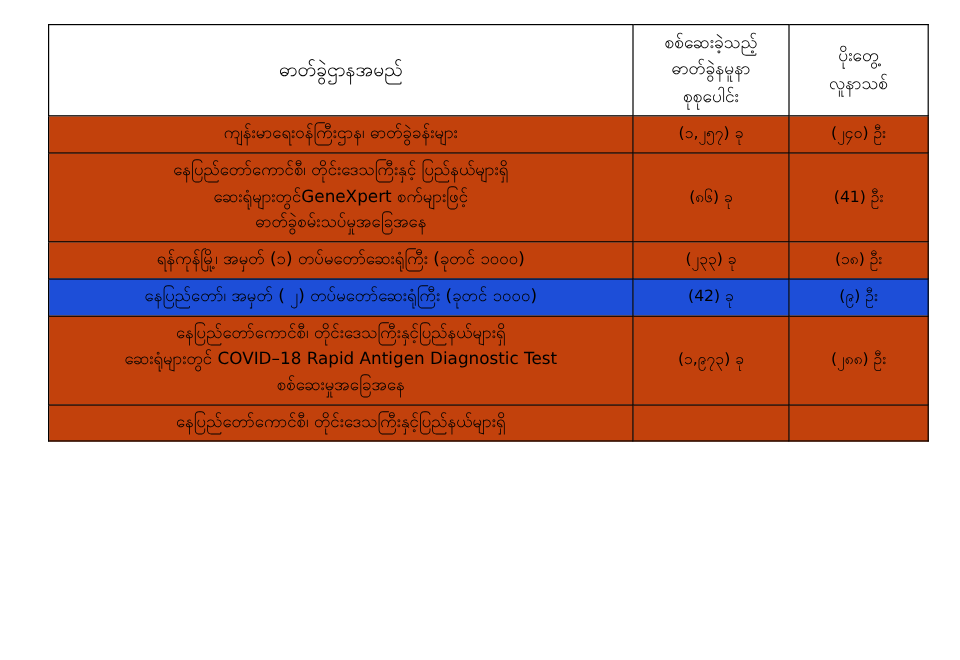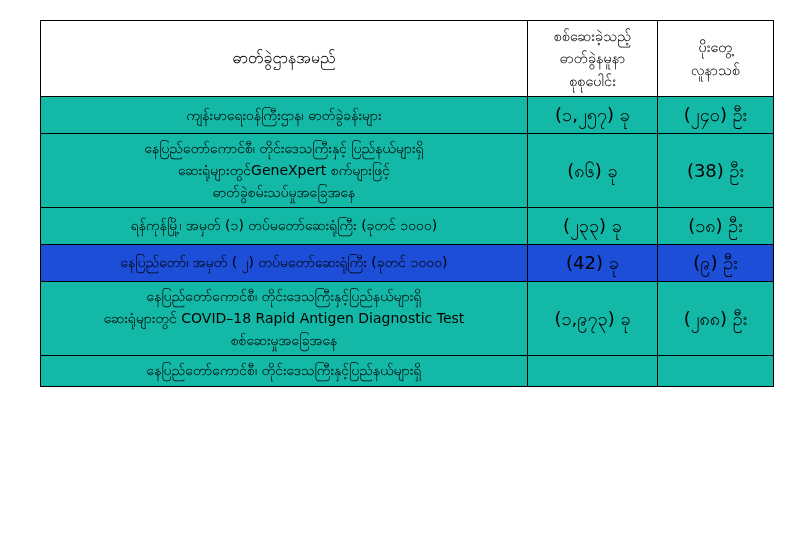--- a/index.html
+++ b/index.html
@@ -54,32 +54,32 @@
   .head-name {
     font-size: 16px;
   }
   .head-sub {
     display: block;
   }
   tbody td {
     font-size: 14px;
   }
   tbody tr.shaded td {
-    background: #14b8a6;
+    background: #c2410c;
   }
   tbody tr.plain td {
     background: #1d4ed8;
   }
   td.name-cell {
     text-align: center;
     padding-left: 10px;
     padding-right: 10px;
   }
   td.num-cell {
-    font-size: 18px;
+    font-size: 13px;
     white-space: nowrap;
   }
   .line {
     display: block;
   }
 </style>
 </head>
 <body>
 
 <div class="page">
@@ -112,21 +112,21 @@
             <td class="num-cell">(၁,၂၅၇) ခု</td>
             <td class="num-cell">(၂၄၀) ဦး</td>
           </tr>
           <tr class="shaded">
             <td class="name-cell">
               <span class="line">နေပြည်တော်ကောင်စီ၊ တိုင်းဒေသကြီးနှင့် ပြည်နယ်များရှိ</span>
               <span class="line">ဆေးရုံများတွင်GeneXpert စက်များဖြင့်</span>
               <span class="line">ဓာတ်ခွဲစမ်းသပ်မှုအခြေအနေ</span>
             </td>
             <td class="num-cell">(၈၆) ခု</td>
-            <td class="num-cell">(38) ဦး</td>
+            <td class="num-cell">(41) ဦး</td>
           </tr>
           <tr class="shaded">
             <td class="name-cell">
               <span class="line">ရန်ကုန်မြို့၊ အမှတ် (၁) တပ်မတော်ဆေးရုံကြီး (ခုတင် ၁၀၀၀)</span>
             </td>
             <td class="num-cell">(၂၃၃) ခု</td>
             <td class="num-cell">(၁၈) ဦး</td>
           </tr>
           <tr class="plain">
             <td class="name-cell">

